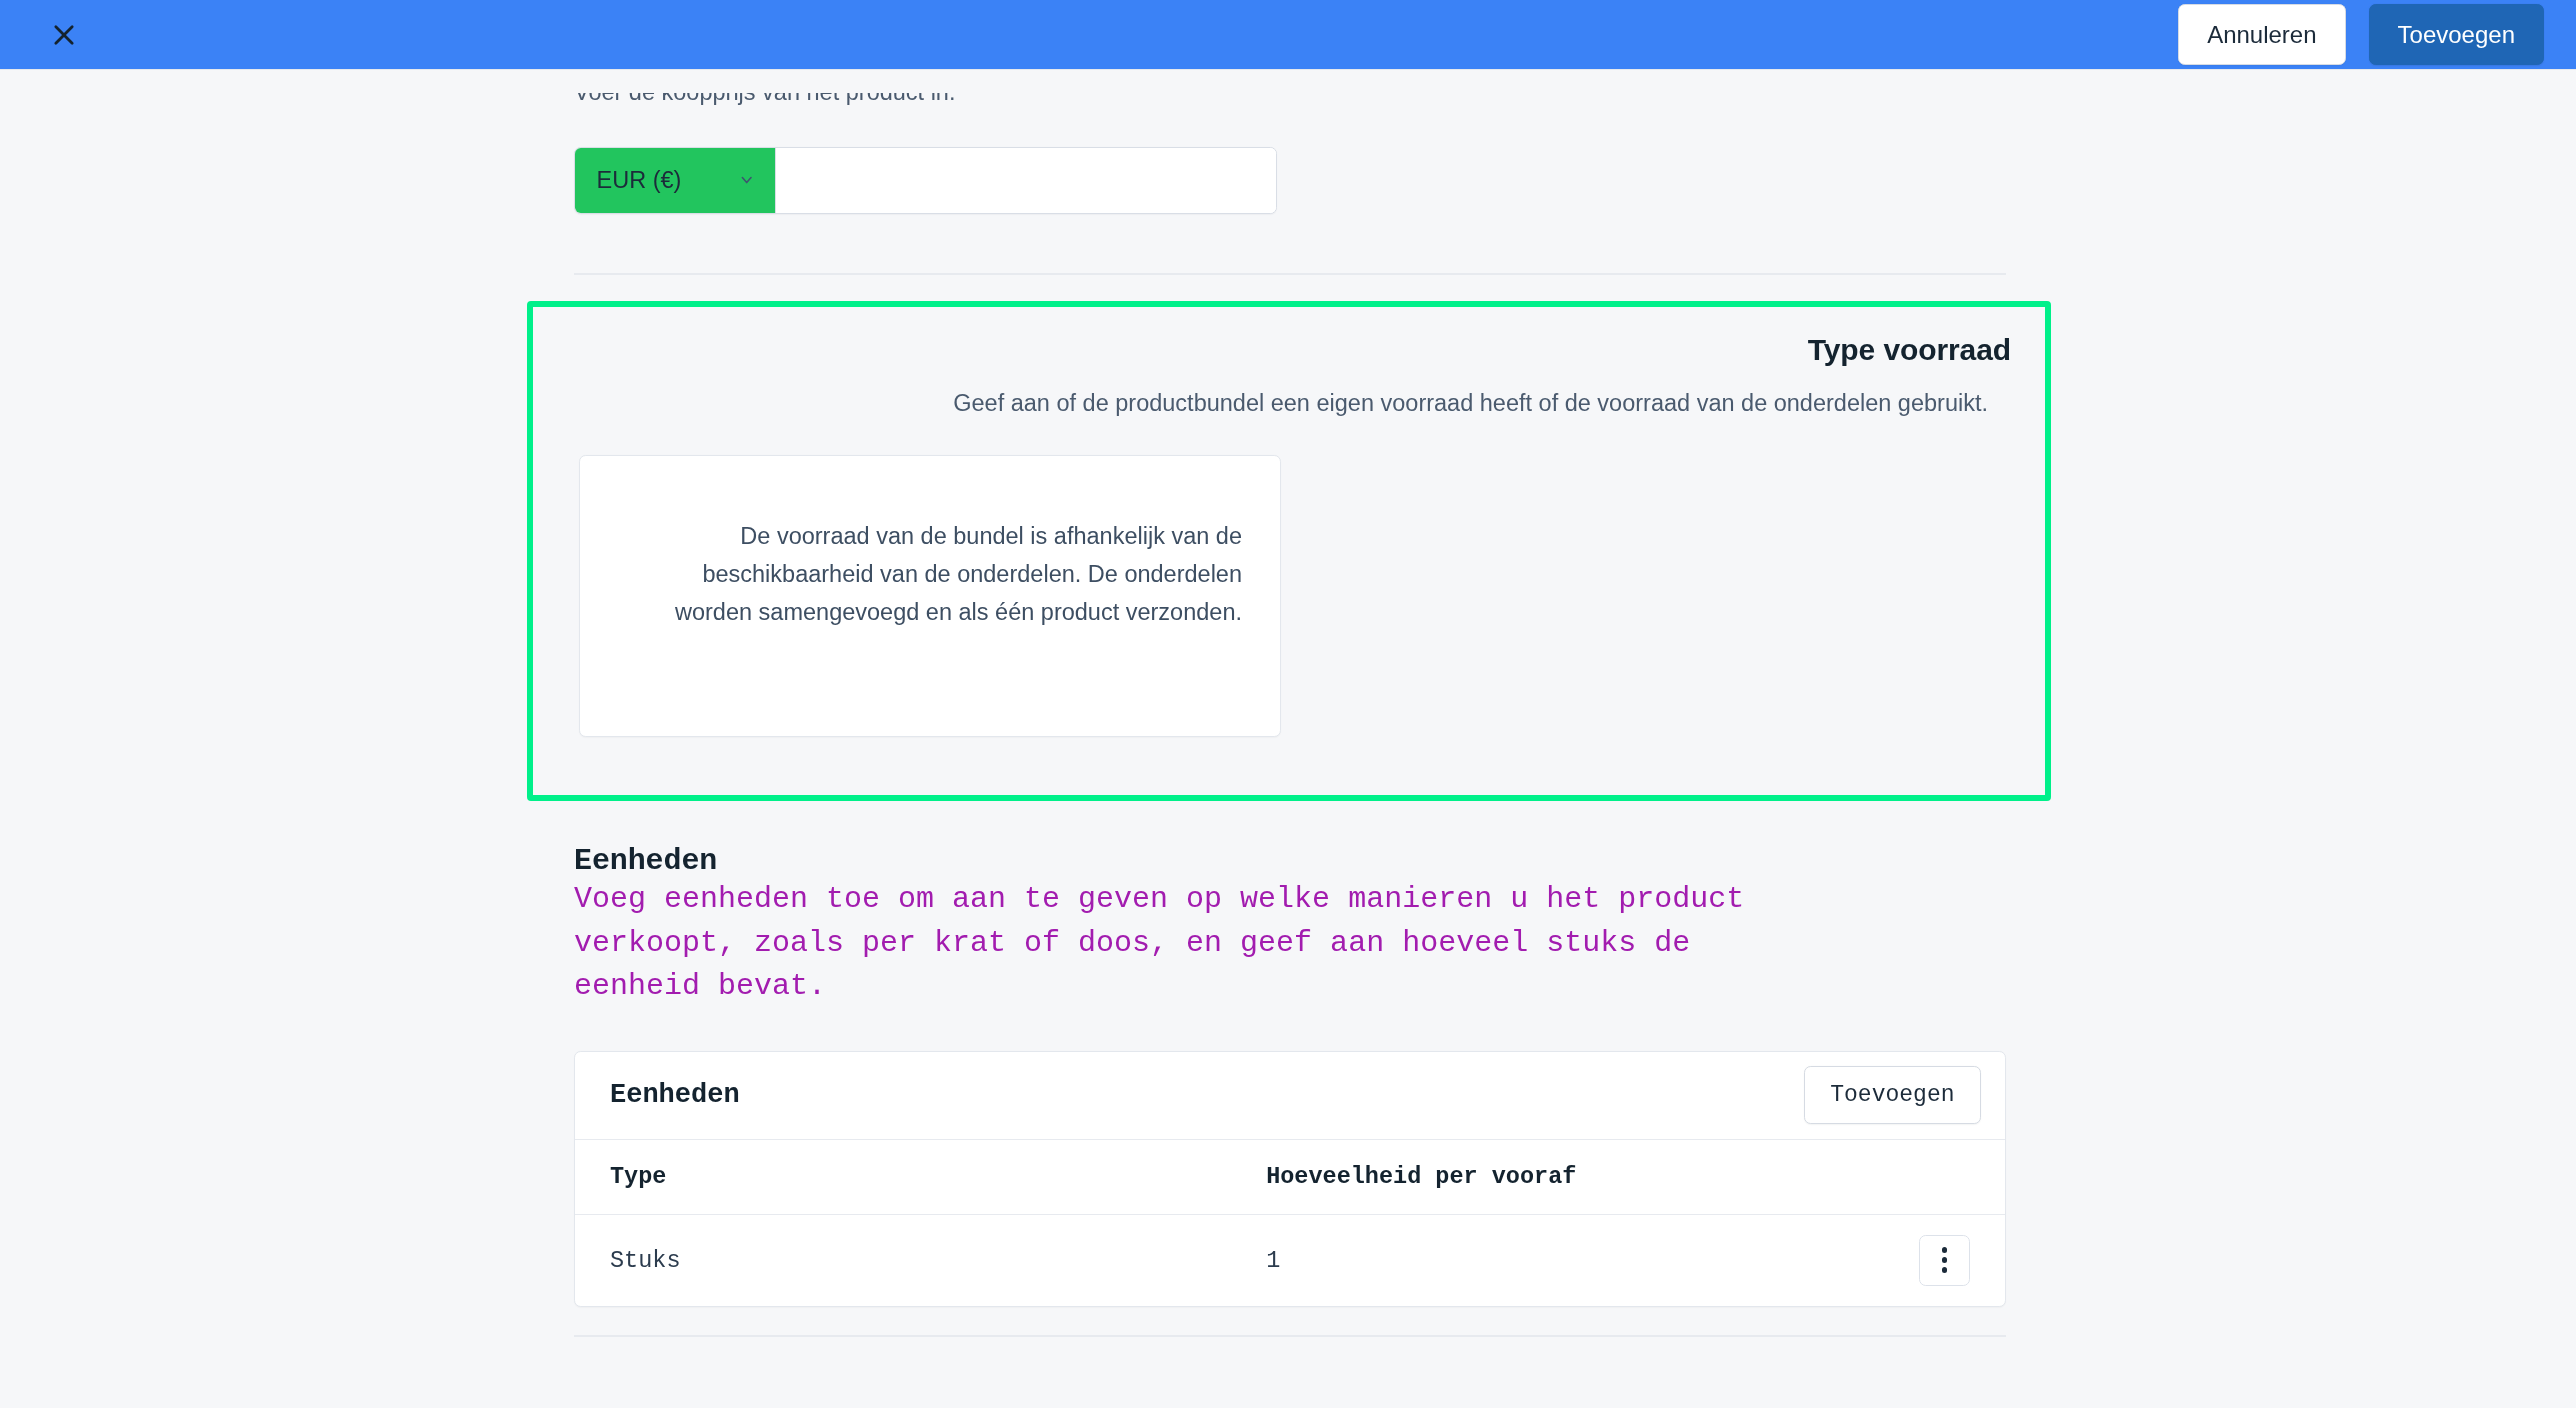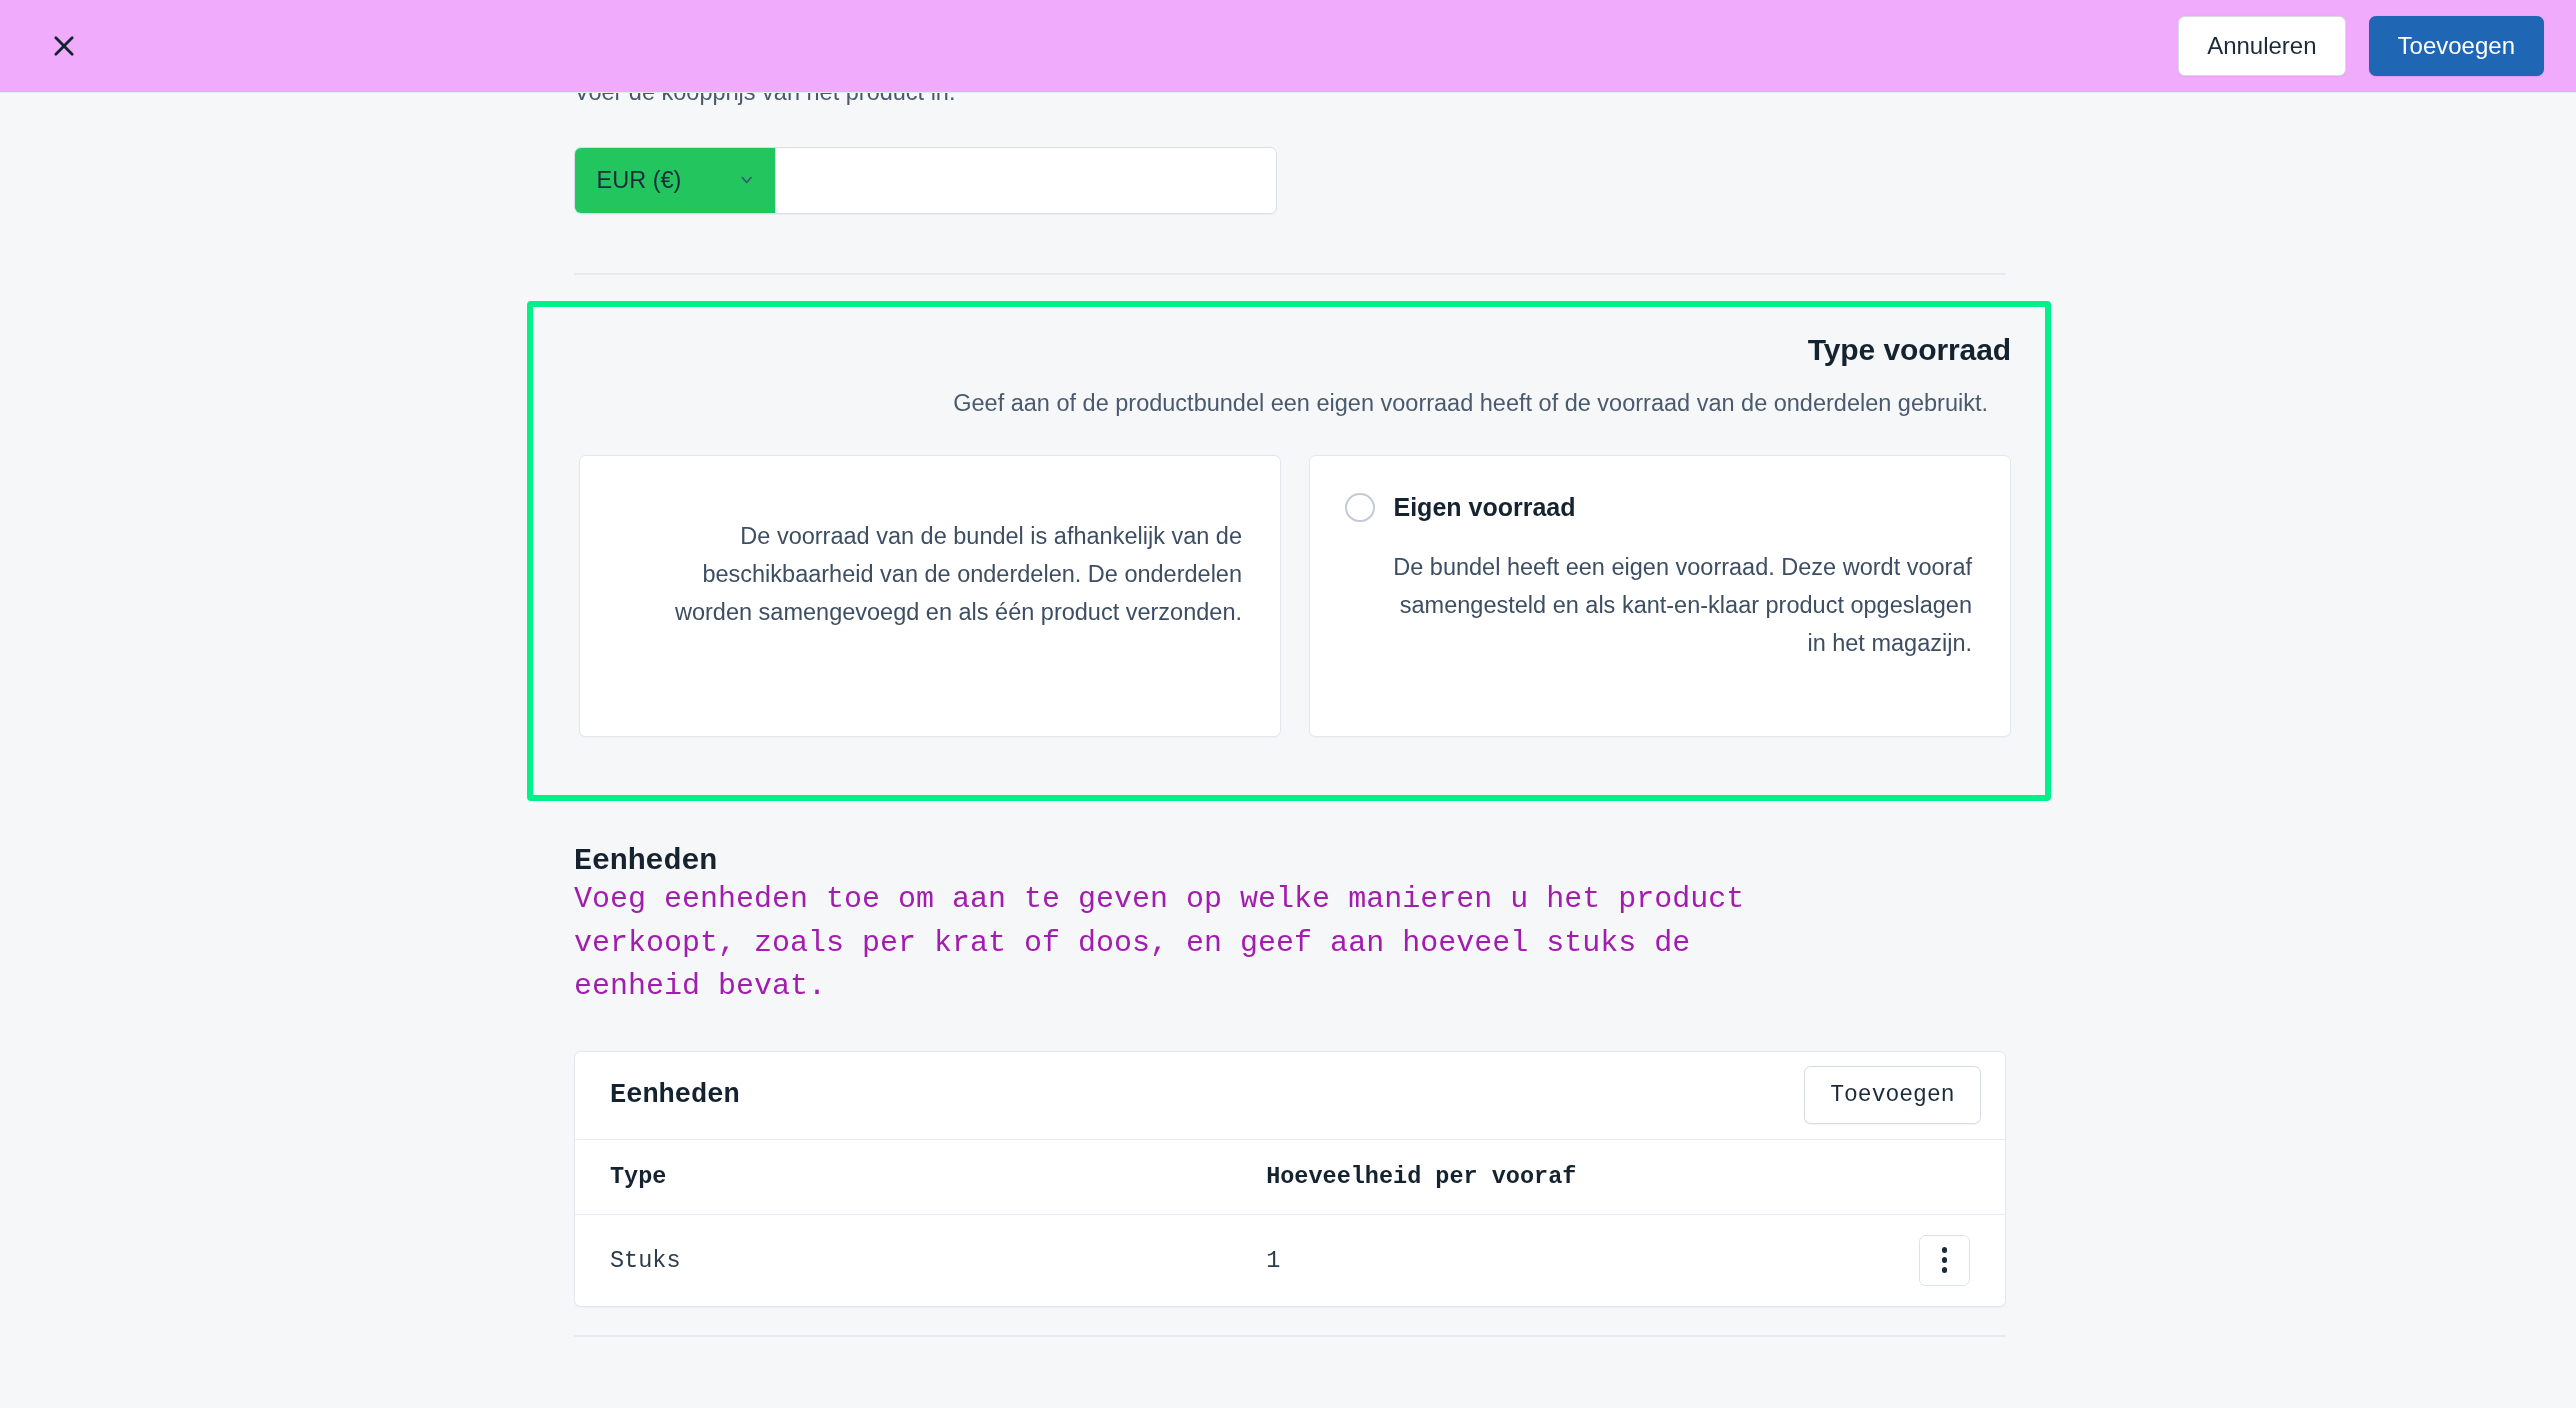--- a/index.html
+++ b/index.html
@@ -15,22 +15,22 @@
     background: #f6f7f9;
     color: #1c2b3a;
     -webkit-font-smoothing: antialiased;
   }
 
   
   .topbar {
     position: absolute;
     top: 0; left: 0;
     width: 2576px;
-    height: 93px;
-    background: #f0abfc;
+    height: 70px;
+    background: #3b82f6;
     border-bottom: 1.3px solid #e6e9ee;
     display: flex;
     align-items: center;
     justify-content: space-between;
     padding: 0 32px 0 32px;
     z-index: 20;
   }
 
   .close-btn {
     width: 64px;
@@ -411,27 +411,20 @@
     <div class="section-inner">
       <div class="section-title">Type voorraad</div>
       <div class="section-desc">Geef aan of de productbundel een eigen voorraad heeft of de voorraad van de onderdelen gebruikt.</div>
 
       <div class="options">
 
         <div class="opt-card">
           <div class="opt-desc">De voorraad van de bundel is afhankelijk van de beschikbaarheid van de onderdelen. De onderdelen worden samengevoegd en als één product verzonden.</div>
         </div>
 
-        <div class="opt-card">
-          <div class="opt-head">
-            <span class="radio"></span>
-            <span class="opt-label">Eigen voorraad</span>
-          </div>
-          <div class="opt-desc">De bundel heeft een eigen voorraad. Deze wordt vooraf samengesteld en als kant-en-klaar product opgeslagen in het magazijn.</div>
-        </div>
 
       </div>
     </div>
   </div>
 
   <div class="eenheden-block">
     <div class="section-title">Eenheden</div>
     <div class="eenheden-desc">Voeg eenheden toe om aan te geven op welke manieren u het product verkoopt, zoals per krat of doos, en geef aan hoeveel stuks de eenheid bevat.</div>
 
     <div class="table-card">

